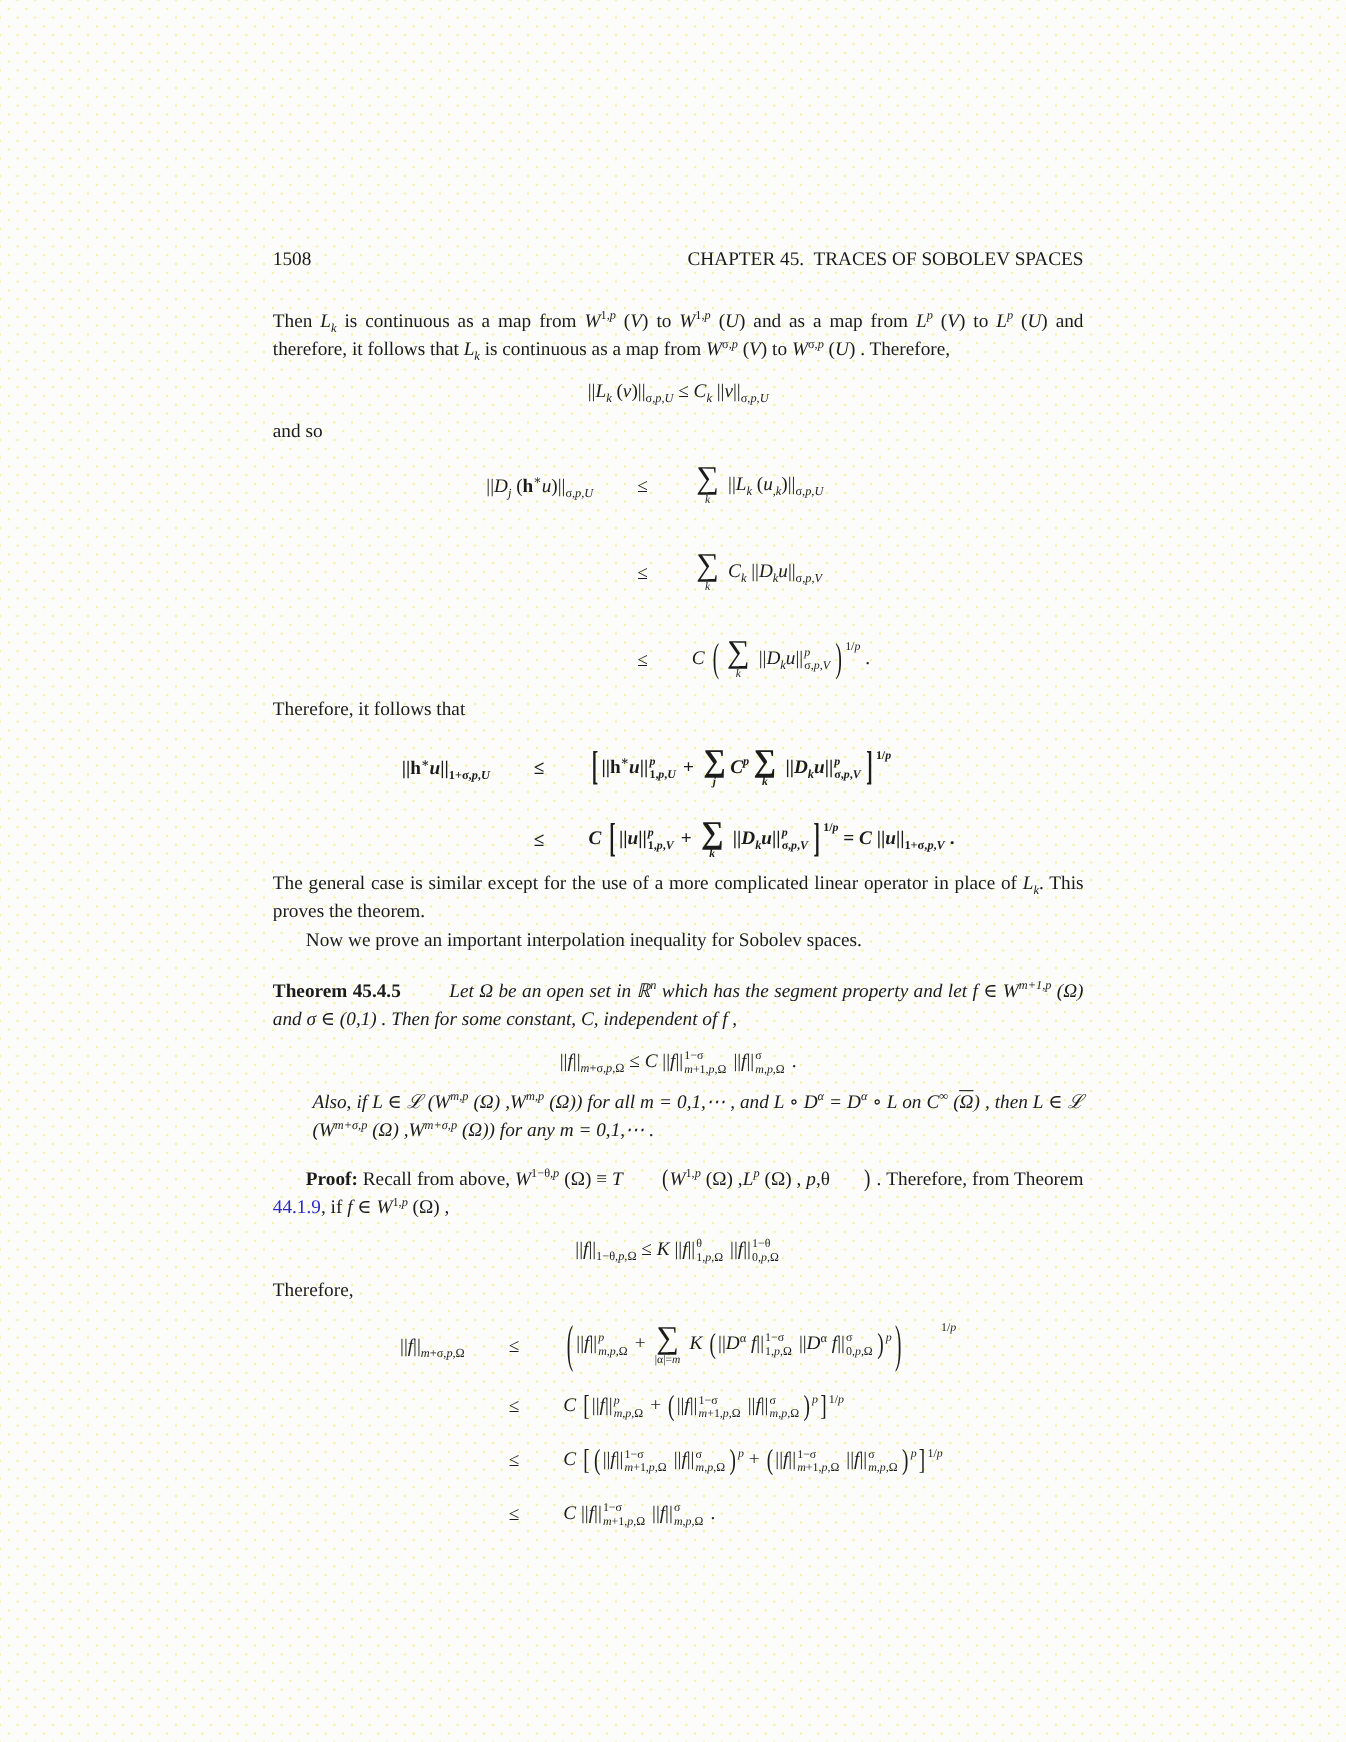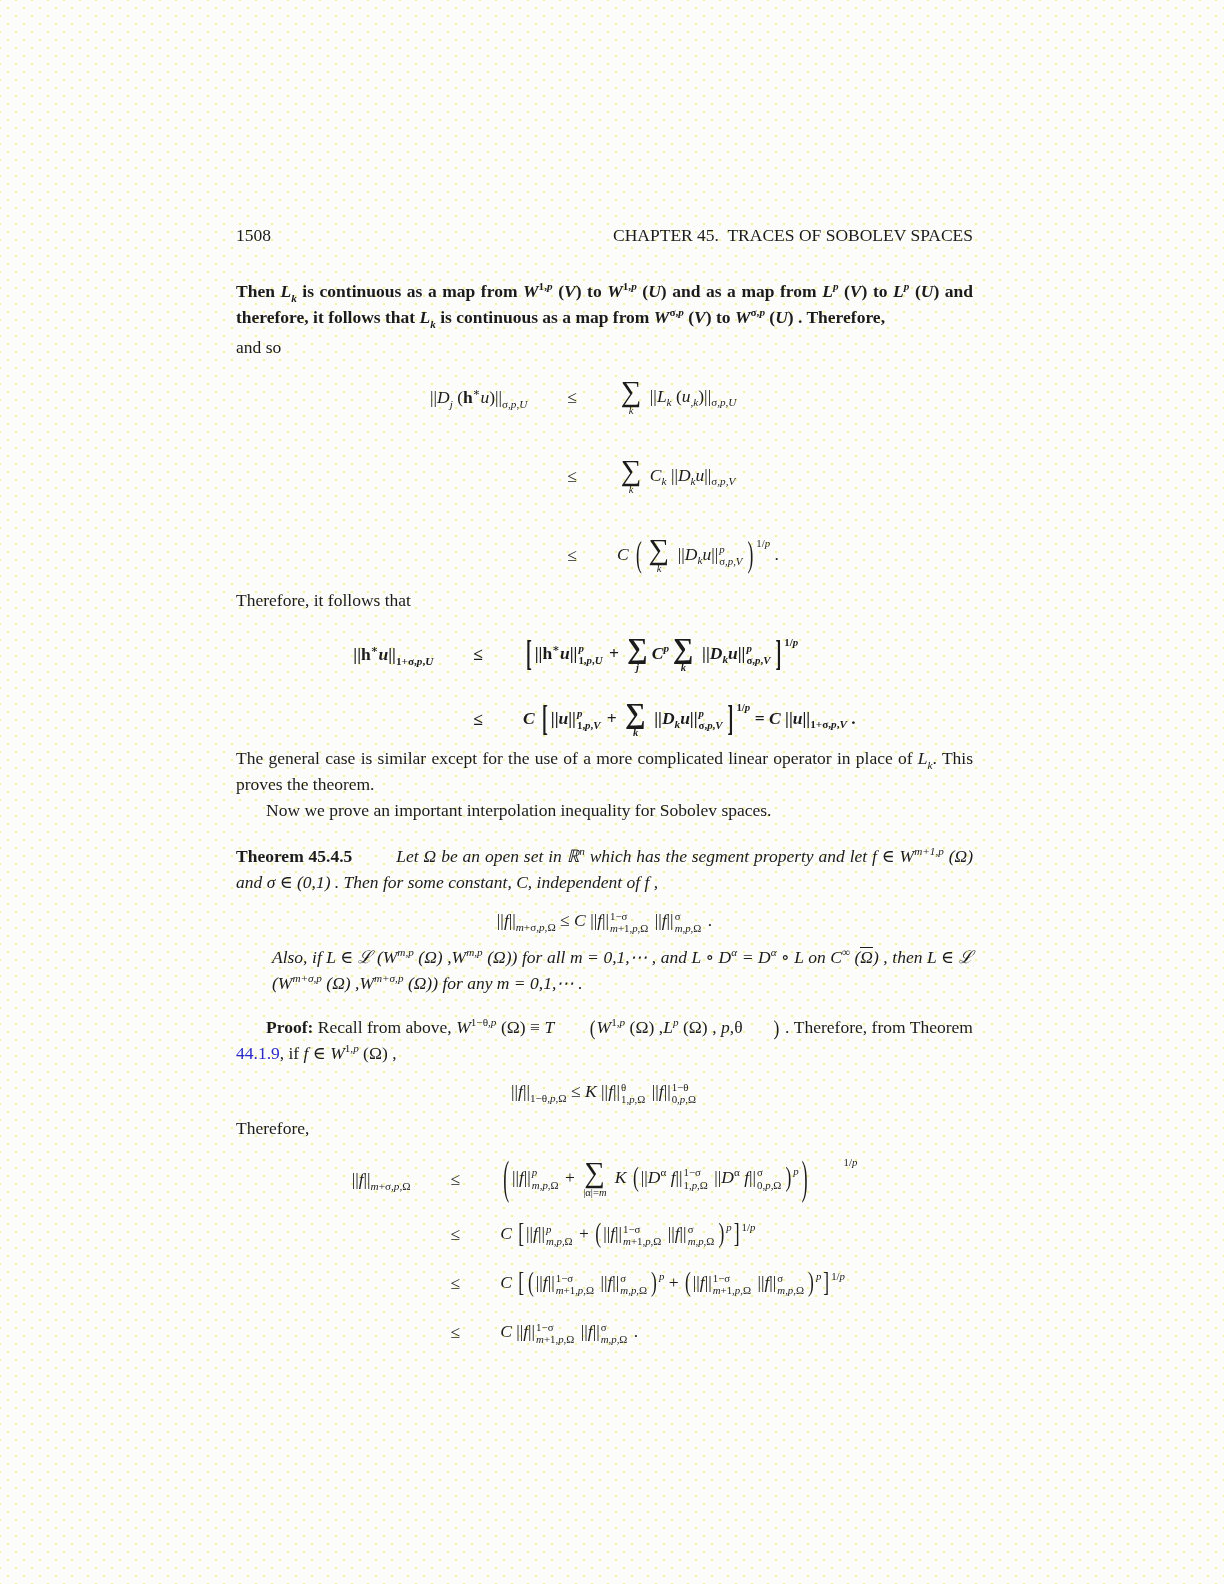--- a/index.html
+++ b/index.html
@@ -14,28 +14,28 @@
     margin:0 auto;
     background-color:var(--paper,#fcfcfa);
     background-image:
       radial-gradient(var(--dot,#f8f19c) 1px, transparent 1.45px),
       radial-gradient(var(--dot,#f8f19c) 1px, transparent 1.45px);
     background-size:16px 16px;
     background-position:0 0,8px 8px;
     overflow:hidden;
   }
   .content{
-    position:absolute;left:236px;top:222px;width:737px;
+    position:absolute;left:248px;top:222px;width:737px;
     font-size:17.5px;line-height:26px;
   }
   .hdr{display:flex;justify-content:space-between;margin-bottom:30px;}
   p{margin:0;}
   .para{text-align:justify;}
   .ind{text-indent:30px;}
-  .mb4{margin-bottom:4px;font-weight:bold;}
+  .mb4{margin-bottom:4px;}
   .eq{text-align:center;margin:12px 0 10px;}
   .eqgrid{
     display:grid;grid-template-columns:auto auto auto;
     justify-content:center;align-items:center;
     column-gap:18px;row-gap:20px;gap:40px;
   }
   .g1{margin:18px 0 12px;}
   .g2{margin:22px 0 0;row-gap:26px;font-weight:bold;}
   .g3{margin:18px 0 0;row-gap:22px;}
   .eqgrid .lhs{justify-self:end;white-space:nowrap;}
@@ -73,20 +73,21 @@
 <div class="sheet">
   <div class="content">
 
     <div class="hdr">
       <span>1508</span>
       <span>CHAPTER 45.&nbsp; TRACES OF SOBOLEV SPACES</span>
     </div>
 
     <p class="para mb4">Then <i>L</i><sub><i>k</i></sub> is continuous as a map from <i>W</i><sup>1,<i>p</i></sup> (<i>V</i>) to <i>W</i><sup>1,<i>p</i></sup> (<i>U</i>) and as a map from <i>L</i><sup><i>p</i></sup> (<i>V</i>) to <i>L</i><sup><i>p</i></sup> (<i>U</i>) and therefore, it follows that <i>L</i><sub><i>k</i></sub> is continuous as a map from <i>W</i><sup>σ,<i>p</i></sup> (<i>V</i>) to <i>W</i><sup>σ,<i>p</i></sup> (<i>U</i>) . Therefore,</p>
 
+    <div class="eq">||<i>L</i><sub><i>k</i></sub> (<i>v</i>)||<sub>σ,<i>p</i>,<i>U</i></sub> ≤ <i>C</i><sub><i>k</i></sub> ||<i>v</i>||<sub>σ,<i>p</i>,<i>U</i></sub></div>
 
     <p class="para">and so</p>
 
     <div class="eqgrid g1">
         <div class="lhs"><span class="nobr">||<i>D</i><sub><i>j</i></sub> (<b>h</b><sup>∗</sup><i>u</i>)||<sub>σ,<i>p</i>,<i>U</i></sub></span></div>
         <div class="rel">≤</div>
         <div class="rhs"><span class="sum">
             <span class="op">∑</span>
             <span class="lim"><i>k</i></span>
           </span> ||<i>L</i><sub><i>k</i></sub> (<i>u</i><sub>,<i>k</i></sub>)||<sub>σ,<i>p</i>,<i>U</i></sub></div>

